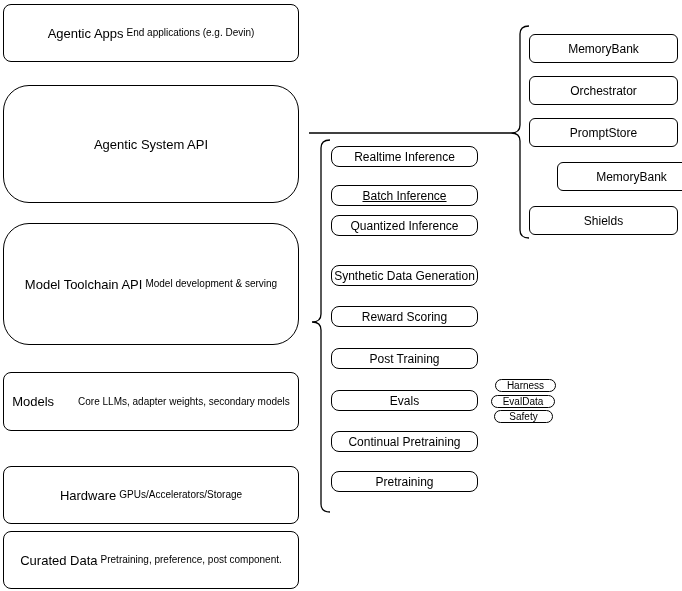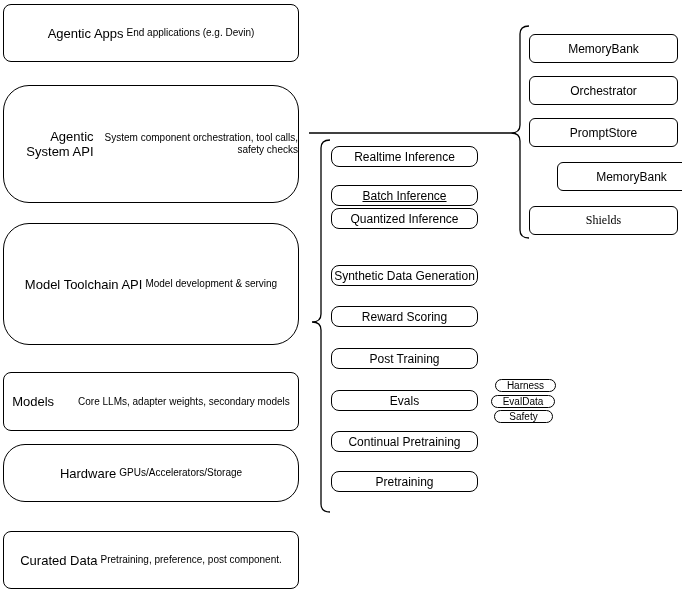--- a/index.html
+++ b/index.html
@@ -23,27 +23,27 @@
     text-align: right;
   }
   
   .lbox { left: 3px; width: 296px; border-radius: 8px; gap: 3px; }
   .lbox .title { font-size: 13px; line-height: 15px; }
   .lbox .subtitle { font-size: 10px; line-height: 12px; }
   .lbox-0 { top: 4px;   height: 58px; }
   .lbox-1 { top: 85px;  height: 118px; border-radius: 26px; }
   .lbox-2 { top: 223px; height: 122px; border-radius: 26px; }
   .lbox-3 { top: 372px; height: 59px; gap: 24px; }
-  .lbox-4 { top: 444px; height: 58px; border-radius: 22px; }
+  .lbox-4 { top: 466px; height: 58px; }
   .lbox-5 { top: 531px; height: 58px; }
   
   .mbox { left: 331px; width: 147px; height: 21px; border-radius: 8px; font-size: 12px; }
   .mbox-0 { top: 146px; }
   .mbox-1 { top: 185px; text-decoration: underline; }
-  .mbox-2 { top: 208px; }
+  .mbox-2 { top: 215px; }
   .mbox-3 { top: 265px; }
   .mbox-4 { top: 306px; }
   .mbox-5 { top: 348px; }
   .mbox-6 { top: 390px; }
   .mbox-7 { top: 431px; }
   .mbox-8 { top: 471px; }
   
   .pill {
     position: absolute;
     box-sizing: border-box;
@@ -59,21 +59,21 @@
   }
   .pill-0 { left: 470px; top: 379px; width: 61px; height: 13px; }
   .pill-1 { left: 466px; top: 395px; width: 64px; height: 13px; }
   .pill-2 { left: 469px; top: 410px; width: 59px; height: 13px; }
   
   .rbox { left: 529px; width: 149px; height: 29px; border-radius: 6px; font-size: 12px; }
   .rbox-0 { top: 34px; }
   .rbox-1 { top: 76px; }
   .rbox-2 { top: 118px; }
   .rbox-3 { top: 162px; margin-left: 28px; }
-  .rbox-4 { top: 206px; font-family: Liberation Serif, serif; }
+  .rbox-4 { top: 206px; }
   
   .wires { position: absolute; left: 0; top: 0; width: 682px; height: 591px; z-index: 1; }
   .node, .pill { z-index: 2; }
 </style>
 </head>
 <body>
 
 <div class="canvas">
 
   <svg class="wires" viewBox="0 0 682 591" xmlns="http://www.w3.org/2000/svg">
@@ -81,21 +81,20 @@
     <path d="M330,140 Q321,140 321,148 L321,314 Q321,322 312,322 Q321,322 321,330 L321,504 Q321,512 330,512" stroke="#000000" stroke-width="1.3" fill="none"></path>
     <path d="M529,26 Q520,26 520,34 L520,125 Q520,133 511,133 Q520,133 520,141 L520,230 Q520,238 529,238" stroke="#000000" stroke-width="1.3" fill="none"></path>
   </svg>
 
   <div class="node lbox lbox-0">
     <span class="title">Agentic Apps</span>
     <span class="subtitle">End applications (e.g. Devin)</span>
   </div>
   <div class="node lbox lbox-1">
     <span class="title">Agentic System API</span>
-    <span class="subtitle">System component orchestration, tool calls, safety checks</span>
   </div>
   <div class="node lbox lbox-2">
     <span class="title">Model Toolchain API</span>
     <span class="subtitle">Model development &amp; serving</span>
   </div>
   <div class="node lbox lbox-3">
     <span class="title">Models</span>
     <span class="subtitle">Core LLMs, adapter weights, secondary models</span>
   </div>
   <div class="node lbox lbox-4">

